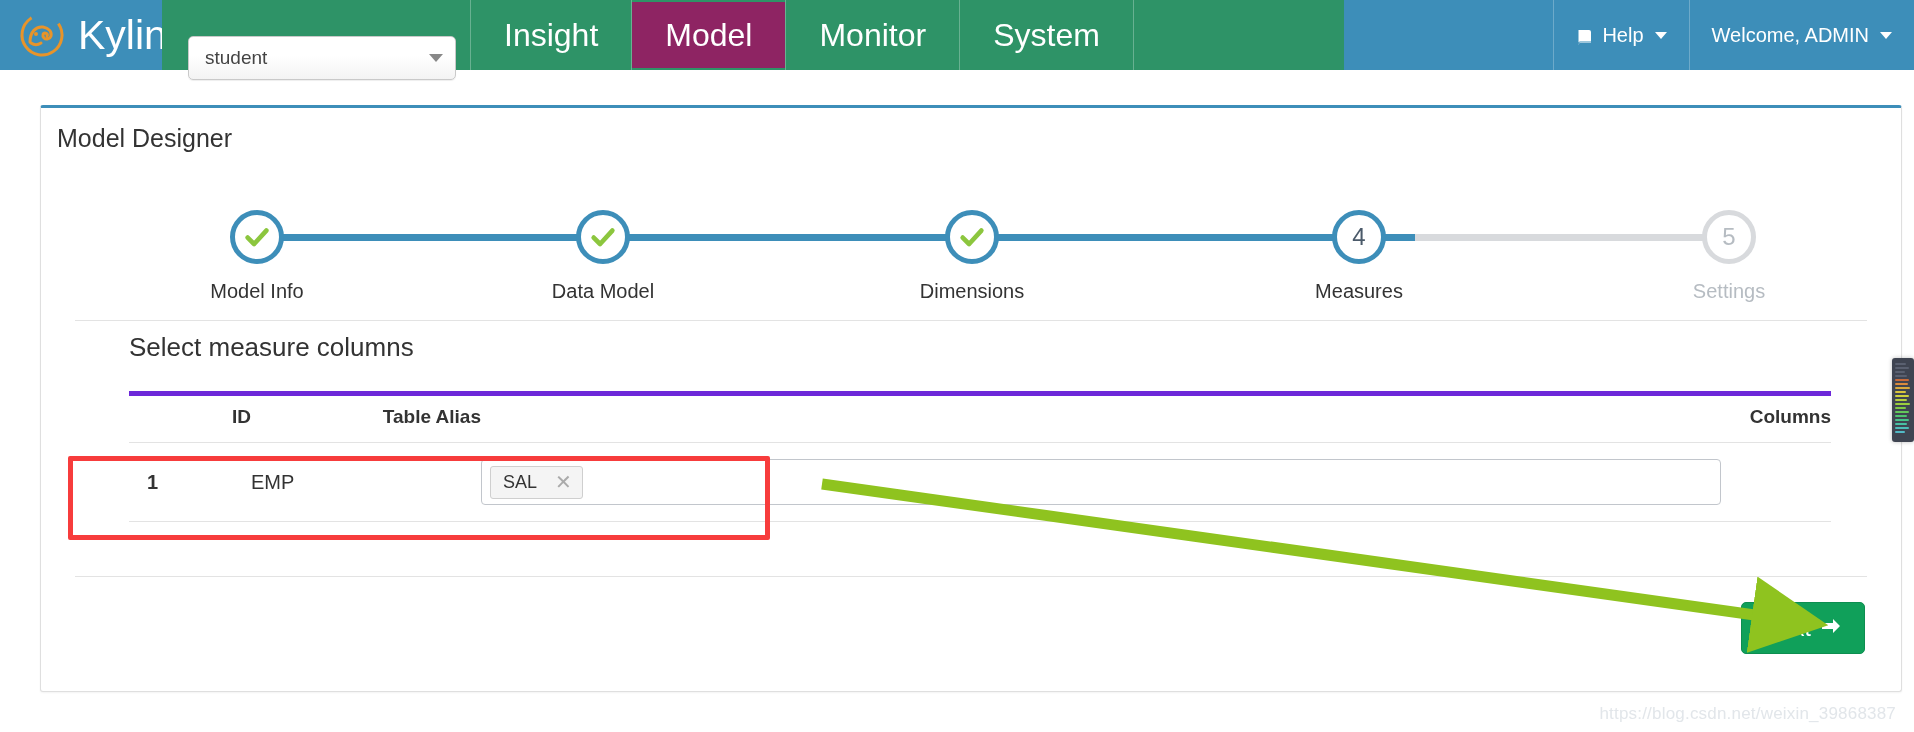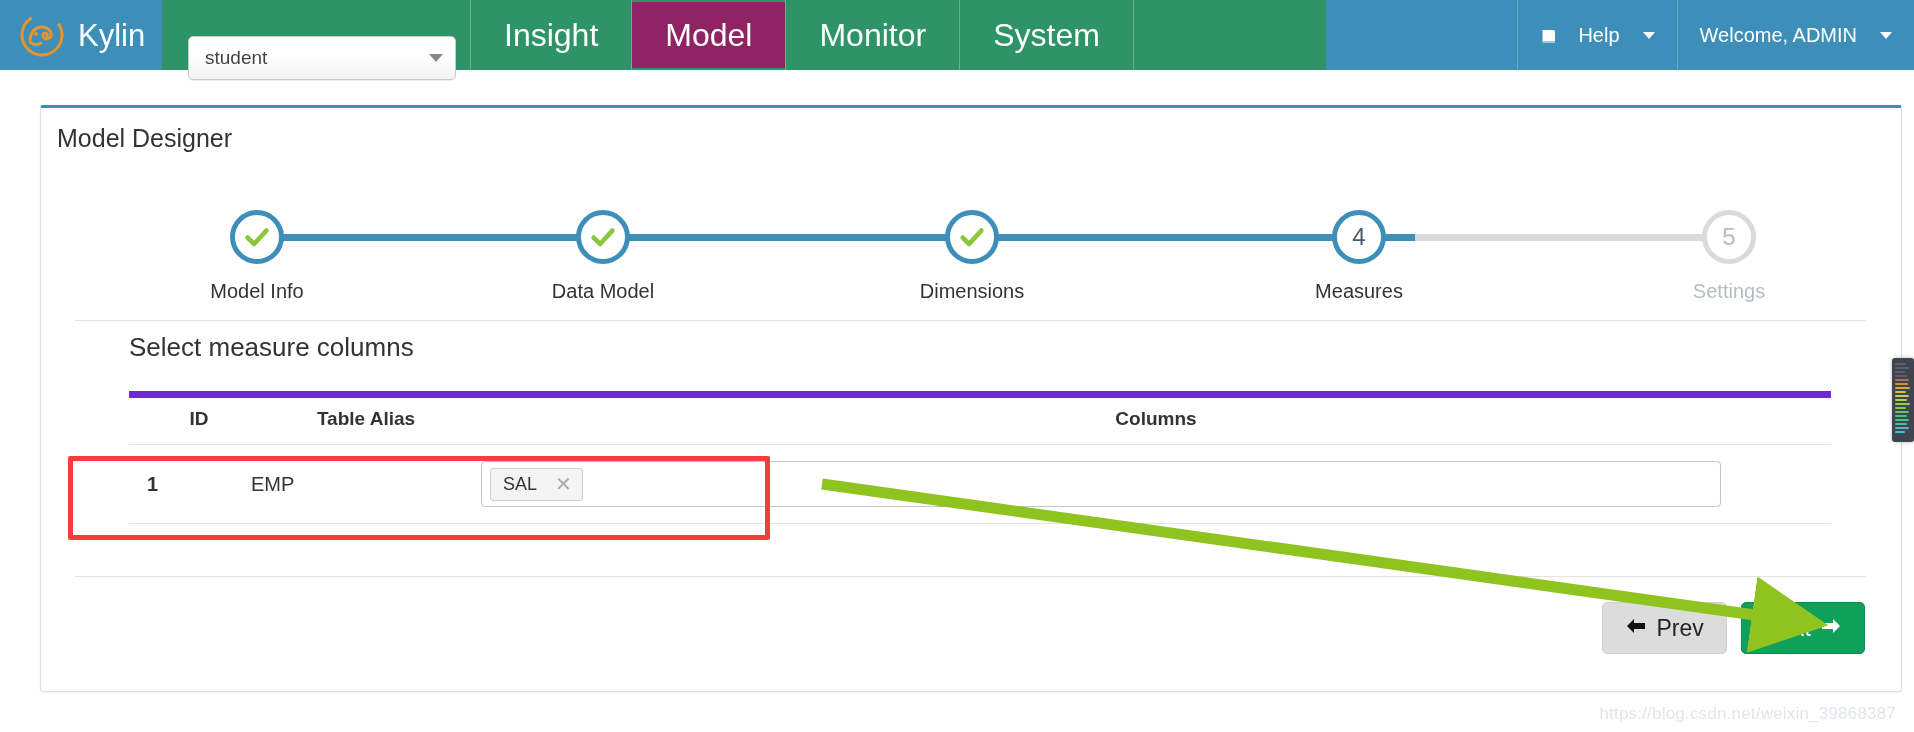--- a/index.html
+++ b/index.html
@@ -21,21 +21,21 @@
     display: flex; align-items: stretch;
   }
   .brand {
     width: 162px; height: 70px;
     background: #3d8eb9;
     display: flex; align-items: center; gap: 10px;
     padding-left: 16px;
   }
   .logo-icon { width: 52px; height: 46px; position: relative; flex: 0 0 auto; }
   .brand-name {
-    color: #ffffff; font-size: 31px; letter-spacing: 0px;
+    color: #ffffff; font-size: 41px; letter-spacing: 0px;
     font-weight: 400; line-height: 1;
   }
   .nav-green {
     flex: 1 1 auto; height: 70px; background: #2e9367;
     display: flex; align-items: center;
   }
   .proj-select-wrap { padding: 0 14px 0 26px; margin-top: 45px; }
   .proj-select {
     width: 268px; height: 44px;
     background: linear-gradient(to bottom, #ffffff 0%, #ffffff 45%, #f3f3f3 100%);
@@ -58,21 +58,21 @@
     padding: 0 33px; color: #ffffff; font-size: 32px;
     cursor: pointer; white-space: nowrap;
   }
   .nav-item.active { background: #8e2463; }
   .nav-spacer { flex: 1 1 auto; height:70px; background:#3d8eb9; }
   .nav-right {
     display: flex; align-items: stretch; background:#3d8eb9; height:70px;
   }
   .nav-right .nav-sep2 { width:1px; background: rgba(255,255,255,0.25); }
   .nav-ritem {
-    height:70px; display:flex; align-items:center; gap:20px;
+    height:70px; display:flex; align-items:center; gap:8px;
     padding: 8px 22px; color:#fff; font-size: 20px; cursor:pointer; white-space:nowrap;
   }
   .book-icon { display:inline-block; width:18px; height:16px; position:relative; }
   .tiny-caret {
     width:0;height:0;border-left:6px solid transparent;border-right:6px solid transparent;
     border-top:7px solid #ffffff; margin-left:3px;
   }
 
   
   .panel {
@@ -131,24 +131,24 @@
   
   .body-area { position:absolute; left:8px; top: 224px; width:1862px; }
   .section-title {
     margin-left: 80px; font-size: 26px; color: #333; font-weight: 400;
   }
   .tbl {
     margin: 28px 80px 0 80px; width: 1702px;
     border-collapse: collapse;
   }
   .tbl thead th {
-    text-align: center;
+    text-align: right;
     font-size: 19px; color:#333; font-weight: bold;
     padding: 10px 0 14px 0;
-    border-top: 7px solid #6d28d9;
+    border-top: 5px solid #6d28d9;
     border-bottom: 1px solid #e3e3e3;
   }
   .tbl tbody td {
     padding: 16px 0; border-bottom: 1px solid #e3e3e3; vertical-align: middle;
     font-size: 20px; color: #333;
   }
   .col-id { width: 122px; padding-left: 18px !important; }
   .col-alias { width: 230px; }
   .col-cols { }
   .cell-id { font-weight: bold; }
@@ -356,28 +356,20 @@
               </div>
             </td>
           </tr>
         </tbody>
       </table>
     </div>
 
     <div class="divider-bot"></div>
 
     <div class="btn-row">
-      <div class="btn btn-prev">
-        <span>
-          <svg width="22" height="20" viewBox="0 0 22 20">
-            <path d="M9 3 L2 10 L9 17 L9 13 L20 13 L20 7 L9 7 Z" fill="#111"></path>
-          </svg>
-        </span>
-        <span>Prev</span>
-      </div>
       <div class="btn btn-next">
         <span>Next</span>
         <span>
           <svg width="22" height="20" viewBox="0 0 22 20">
             <path d="M13 3 L20 10 L13 17 L13 13 L2 13 L2 7 L13 7 Z" fill="#ffffff"></path>
           </svg>
         </span>
       </div>
     </div>
   </div>

